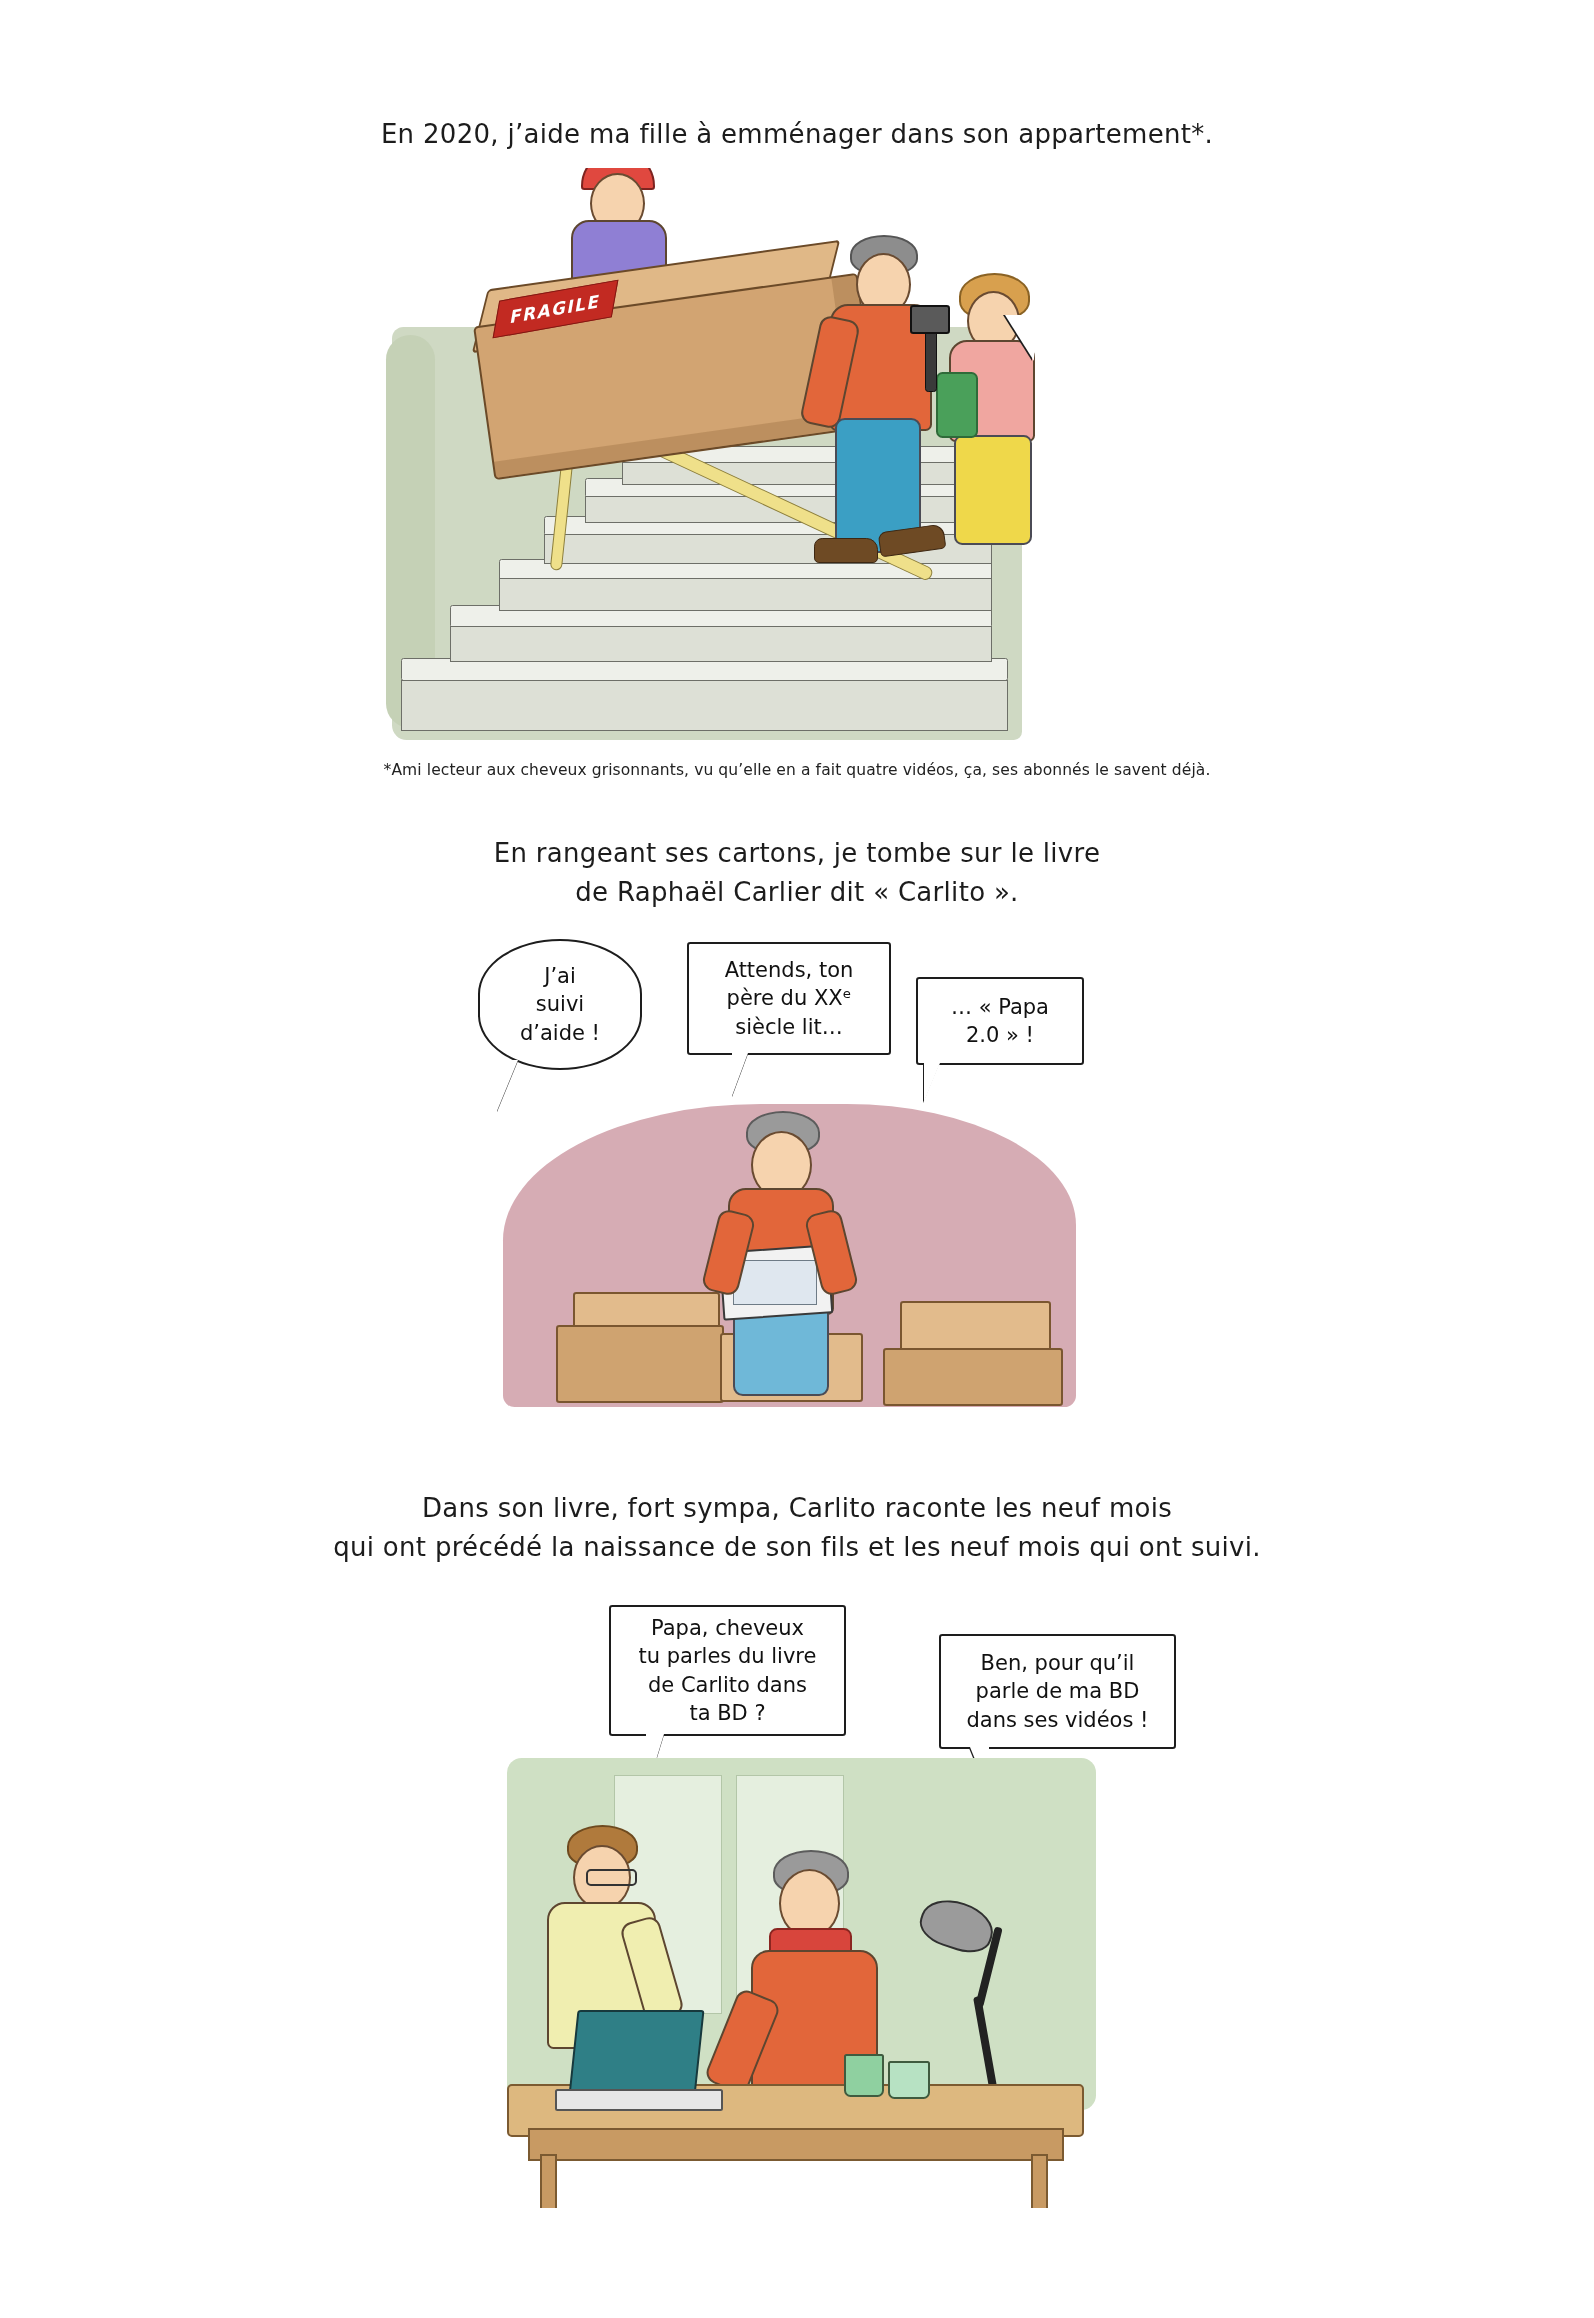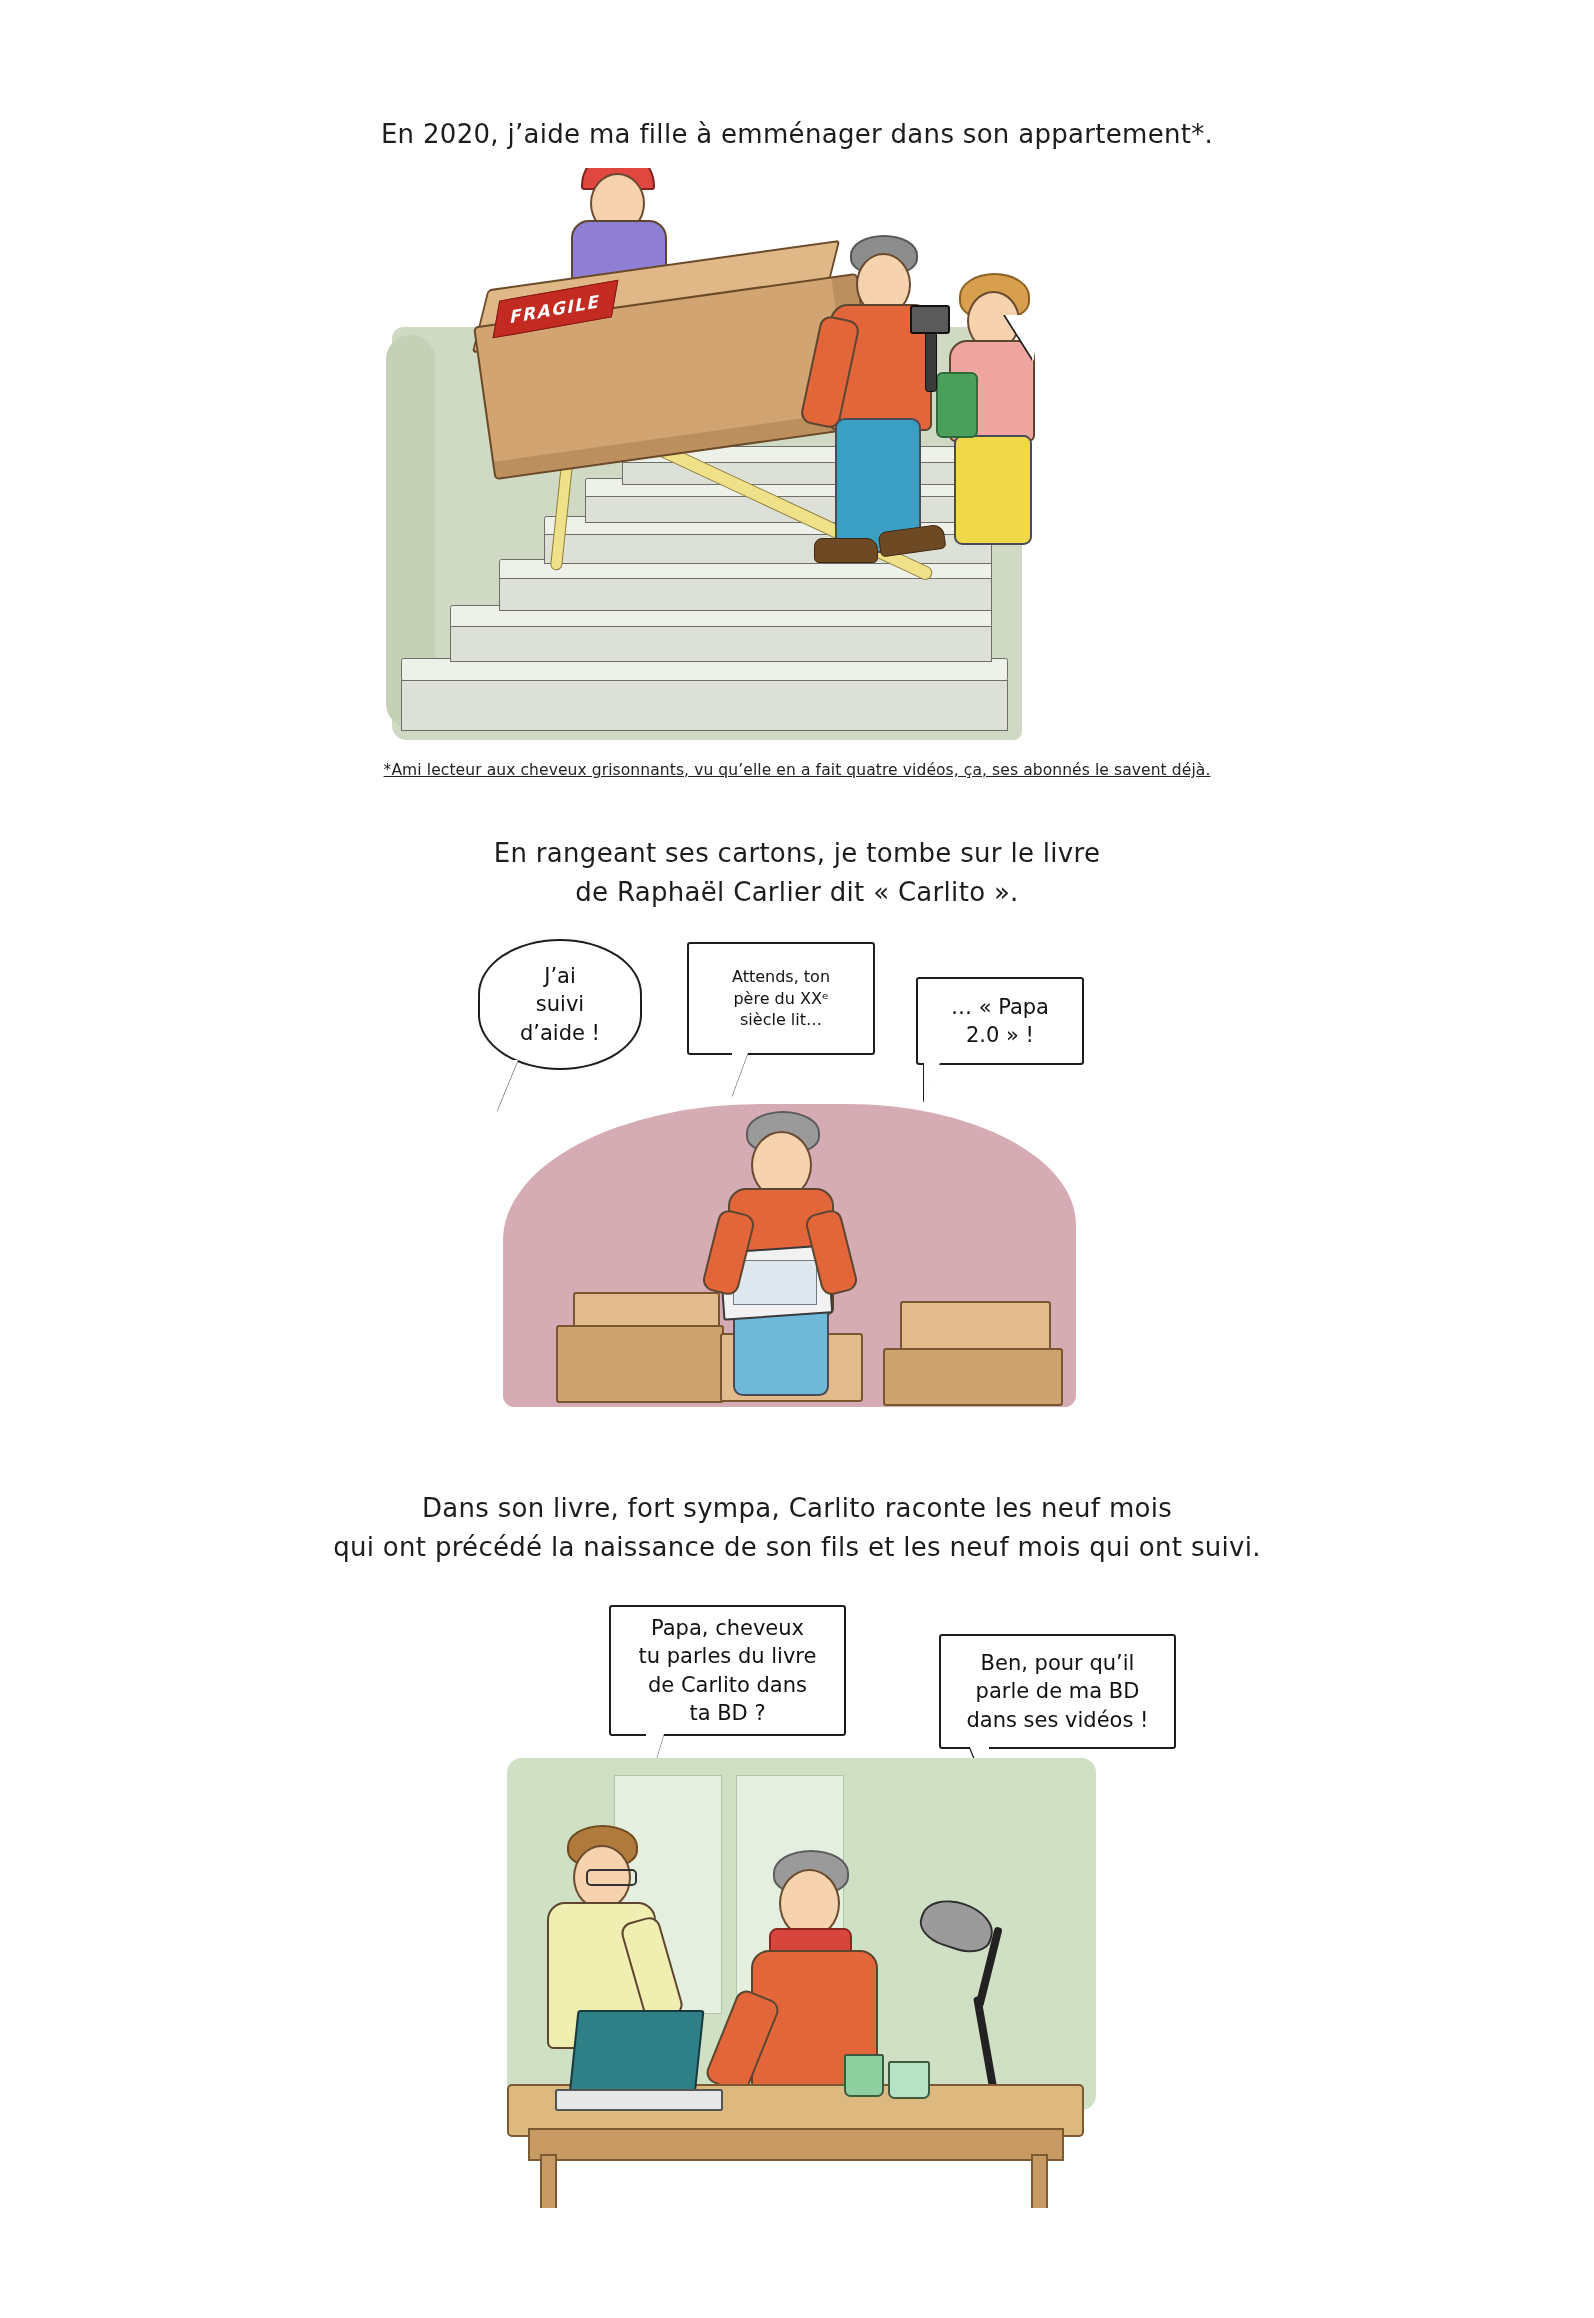--- a/index.html
+++ b/index.html
@@ -41,21 +41,20 @@
   .footnote {
     position: absolute;
     top: 761px;
     left: 0;
     width: 100%;
     text-align: center;
     font-family: "DejaVu Sans", sans-serif;
     font-size: 15.5px;
     color: #222;
     letter-spacing: 0.1px;
-    text-decoration: underline;
   }
 
   
   .panel {
     position: absolute;
     overflow: hidden;
   }
 
   
   .panel1 {
@@ -366,21 +365,21 @@
   <div class="narration n2">
     <div>En rangeant ses cartons, je tombe sur le livre</div>
     <div>de Raphaël Carlier dit « Carlito ».</div>
   </div>
 
   <div class="bubble round" style="left:478px; top:939px; width:164px; height:131px; white-space:pre-line; font-size:21px;">J’ai
 suivi
 d’aide !</div>
   <div class="tail" style="left:497px; top:1060px; border-left:21px solid #ffffff; border-right:8.2px solid transparent; border-bottom:51px solid transparent; filter:drop-shadow(0.8px 1.6px 0 #1d1d1d);"></div>
 
-  <div class="bubble rect" style="left:687px; top:942px; width:188px; height:113px; white-space:pre-line; font-size:16px;">Attends, ton
+  <div class="bubble rect" style="left:687px; top:942px; width:204px; height:113px; white-space:pre-line; font-size:21px;">Attends, ton
 père du XXᵉ
 siècle lit…</div>
   <div class="tail" style="left:732px; top:1053px; border-left:16.4px solid #ffffff; border-right:9.8px solid transparent; border-bottom:43px solid transparent; filter:drop-shadow(0.8px 1.6px 0 #1d1d1d);"></div>
 
   <div class="bubble rect" style="left:916px; top:977px; width:168px; height:88px; white-space:pre-line; font-size:21px;">… « Papa
 2.0 » !</div>
   <div class="tail" style="left:924px; top:1063px; border-left:16.4px solid #ffffff; border-right:11.5px solid transparent; border-bottom:39px solid transparent; filter:drop-shadow(-0.8px 1.6px 0 #1d1d1d);"></div>
 
   <div class="panel panel2">
     <div class="p2-bg"></div>

